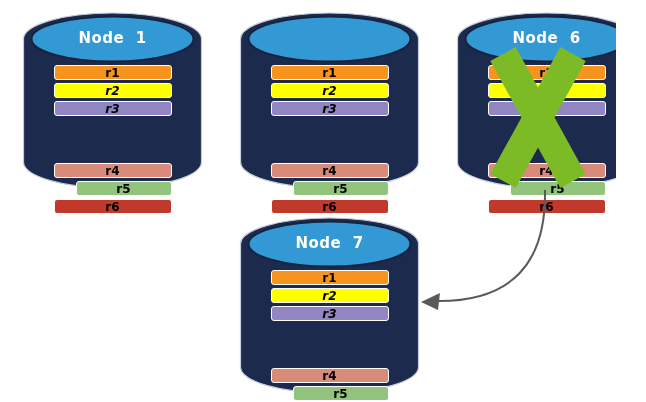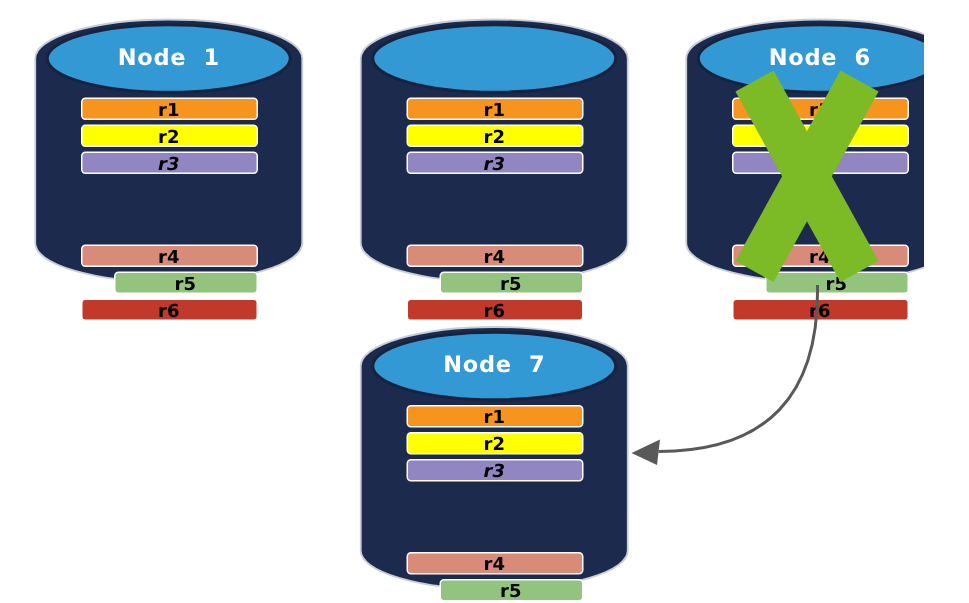--- a/index.html
+++ b/index.html
@@ -65,21 +65,21 @@
     display: flex;
     align-items: flex-end;
     justify-content: center;
     font-size: 12px;
     font-weight: bold;
     color: var(--record-text);
     line-height: 1;
     box-sizing: border-box;
   }
   .record.r1 { background: var(--r1); }
-  .record.r2 { background: var(--r2); }
+  .record.r2 { background: var(--r2); font-style: italic; }
   .record.r3 { background: var(--r3); font-style: italic; }
   .record.r4 { background: var(--r4); margin-top: 44px; }
   .record.r5 { background: var(--r5); margin-left: 22px; }
   .record.r6 { background: var(--r6); }
   .x-mark {
     position: absolute;
     inset: 0;
     width: 100%;
     height: 100%;
     pointer-events: none;

